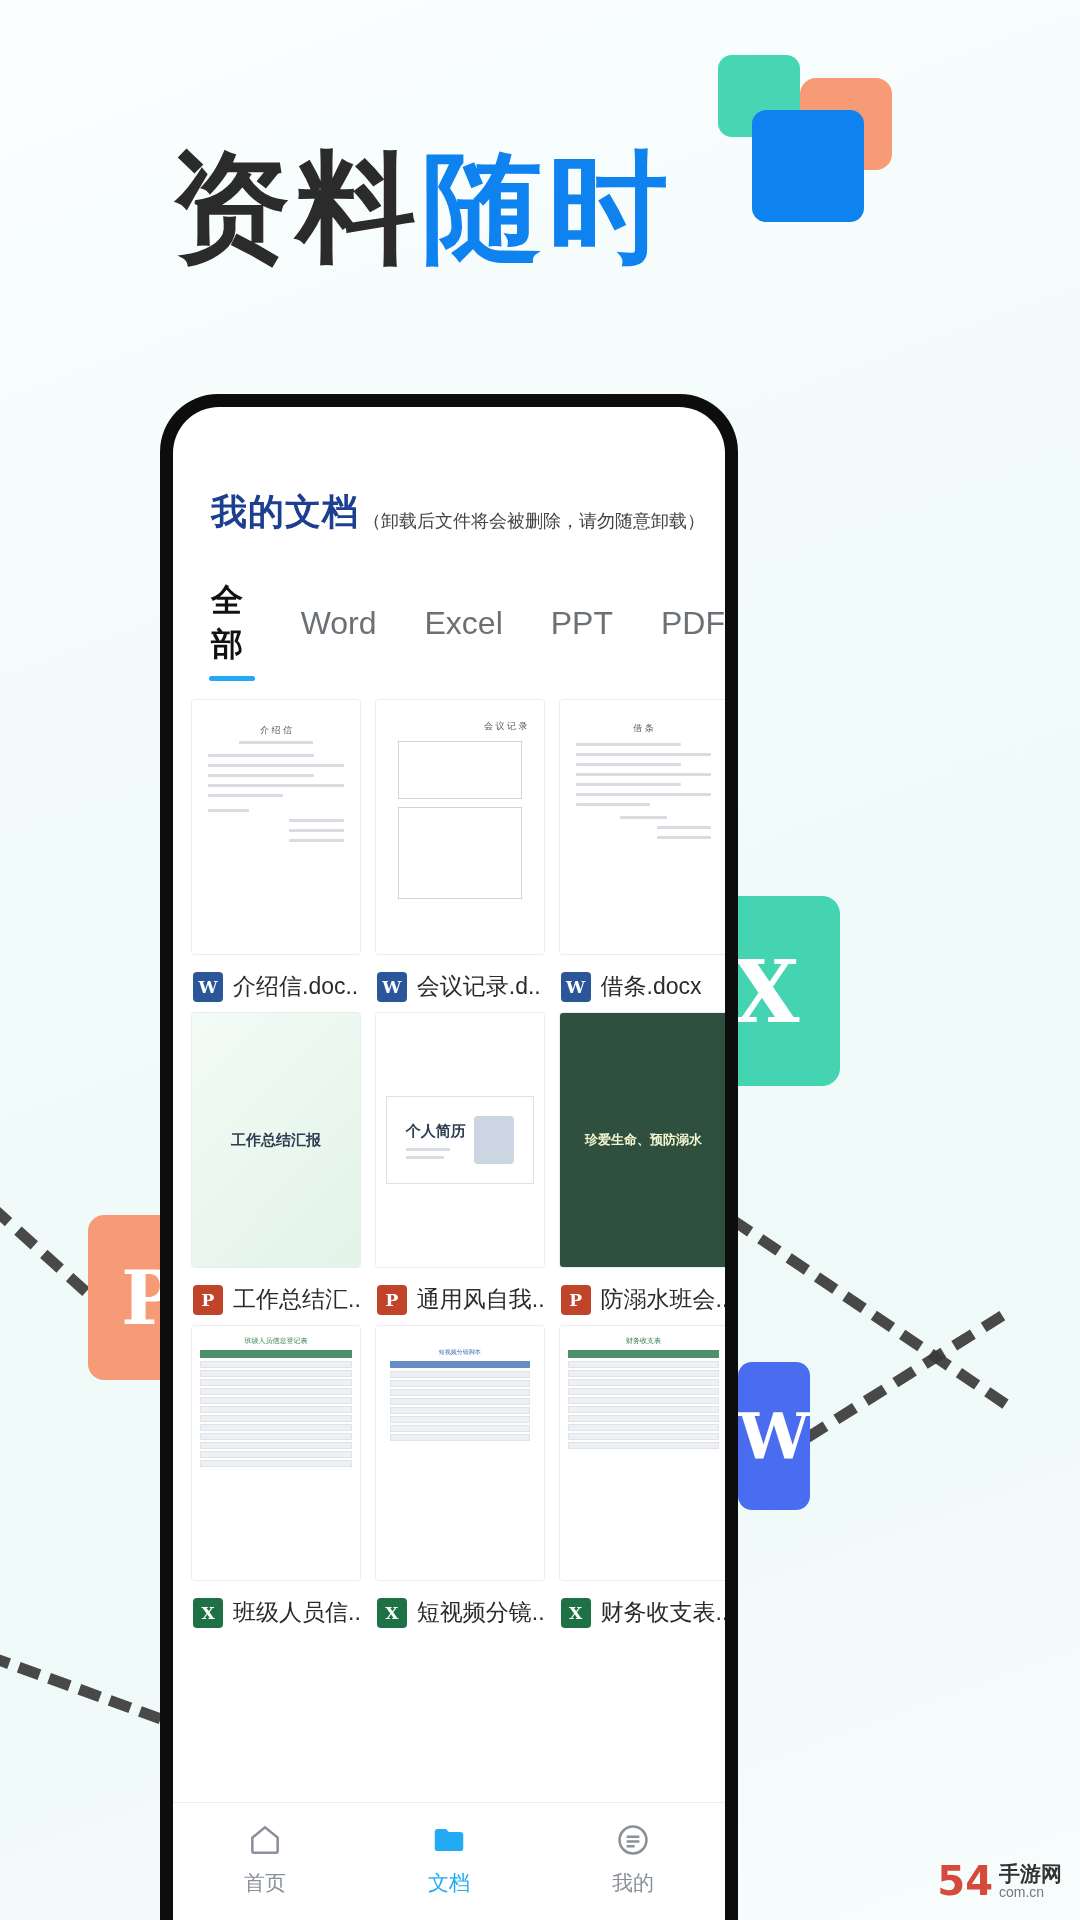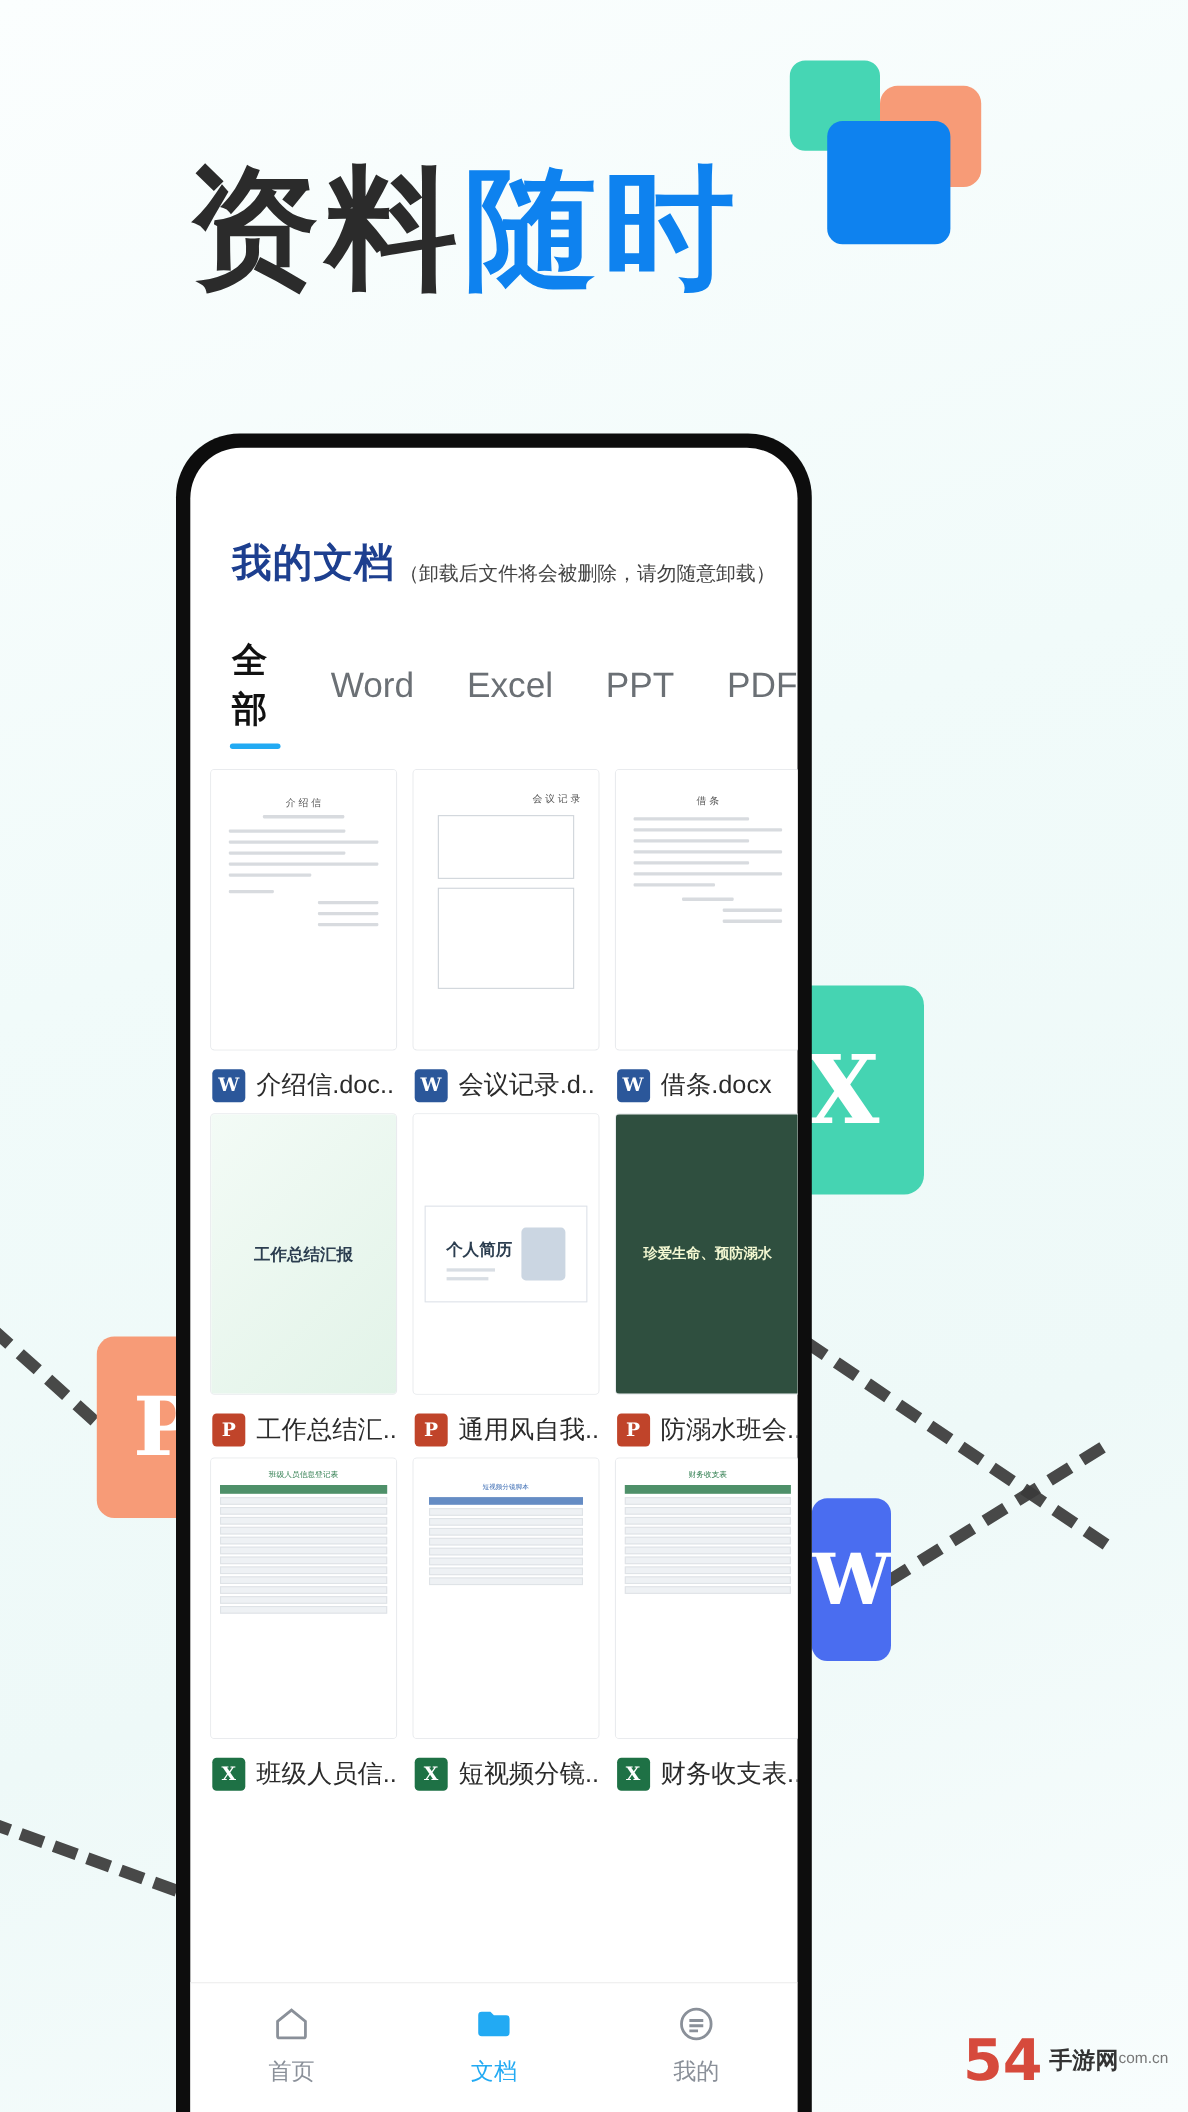--- a/index.html
+++ b/index.html
@@ -103,22 +103,22 @@
     border-top: 1px solid #ededed; background: #fff;
     display: flex; align-items: center; justify-content: space-around; padding-bottom: 6px;
   }
   .tb-item { display: flex; flex-direction: column; align-items: center; gap: 10px; width: 33%; }
   .tb-label { font-size: 21px; color: #8a9099; }
   .tb-item.active .tb-label { color: #22aaf3; }
   .tb-ico { width: 38px; height: 38px; }
 
   
   .wm { position: absolute; right: 18px; bottom: 16px; display: flex; align-items: center; gap: 6px; }
-  .wm-num { font-size: 52px; font-weight: 700; color: #d64a3c; font-family: "DejaVu Sans", sans-serif; }
-  .wm-txt { display: flex; flex-direction: row; line-height: 1.05; }
+  .wm-num { font-size: 40px; font-weight: 700; color: #d64a3c; font-family: "DejaVu Sans", sans-serif; }
+  .wm-txt { display: flex; flex-direction: column; line-height: 1.05; }
   .wm-t1 { font-size: 21px; color: #333; font-weight: 700; }
   .wm-t2 { font-size: 14px; color: #777; }
 </style>
 </head>
 <body>
 
 <div class="bg-dash" style="top:1180px; left:-30px; transform:rotate(42deg); width:300px;"></div>
 <div class="bg-dash" style="top:1640px; left:-40px; transform:rotate(20deg); width:280px;"></div>
 <div class="bg-dash" style="top:1215px; left:735px; transform:rotate(34deg); width:330px;"></div>
 <div class="bg-dash" style="top:1470px; left:745px; transform:rotate(-32deg); width:300px;"></div>
@@ -233,21 +233,21 @@
           <div class="fi p">
               <span>P</span>
             </div>
           <div class="fname">工作总结汇..</div>
         </div>
       </div>
 
       <div class="cell">
         <div class="thumb">
           <div class="slide">
-            <div style="display:flex;align-items:flex-end;gap:8px;border:1px solid #dde2e8;padding:19px;">
+            <div style="display:flex;align-items:center;gap:8px;border:1px solid #dde2e8;padding:19px;">
               <div>
                 <div class="slide-text">个人简历</div>
                 <div style="height:3px;width:44px;background:#d9dee4;margin-top:7px;"></div>
                 <div style="height:3px;width:38px;background:#d9dee4;margin-top:5px;"></div>
               </div>
               <div class="portrait"></div>
             </div>
           </div>
         </div>
         <div class="file-row">

